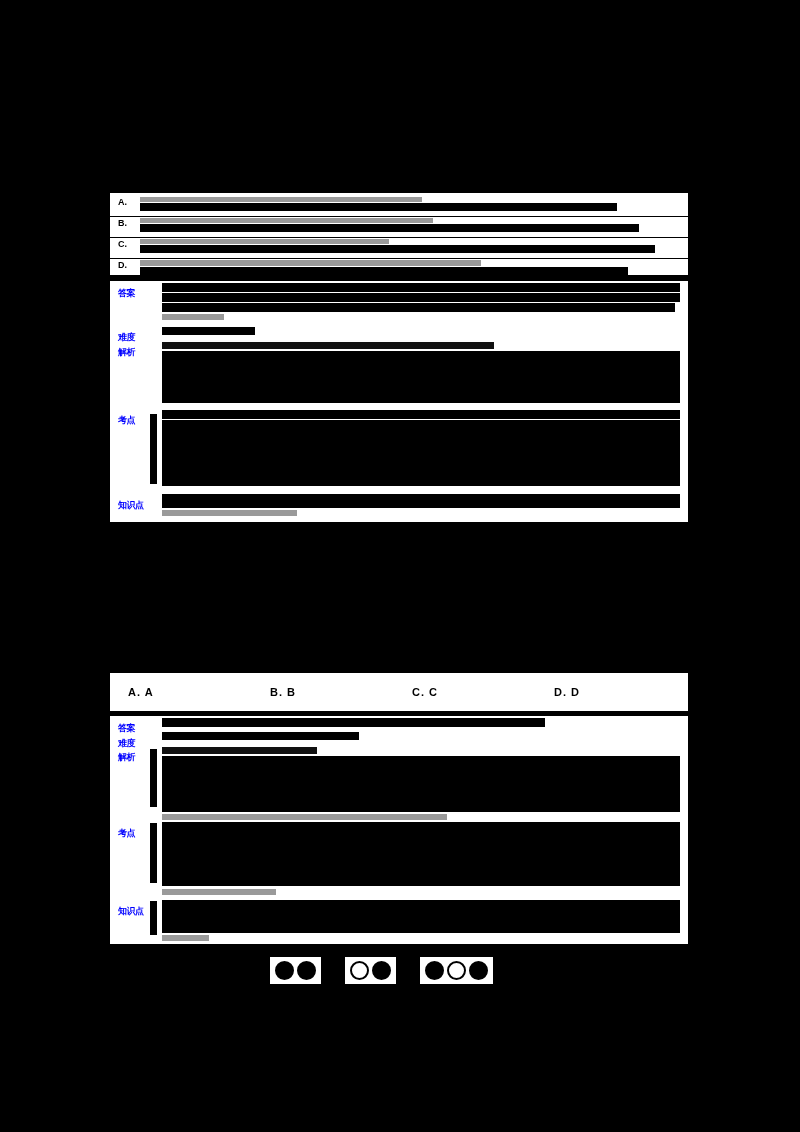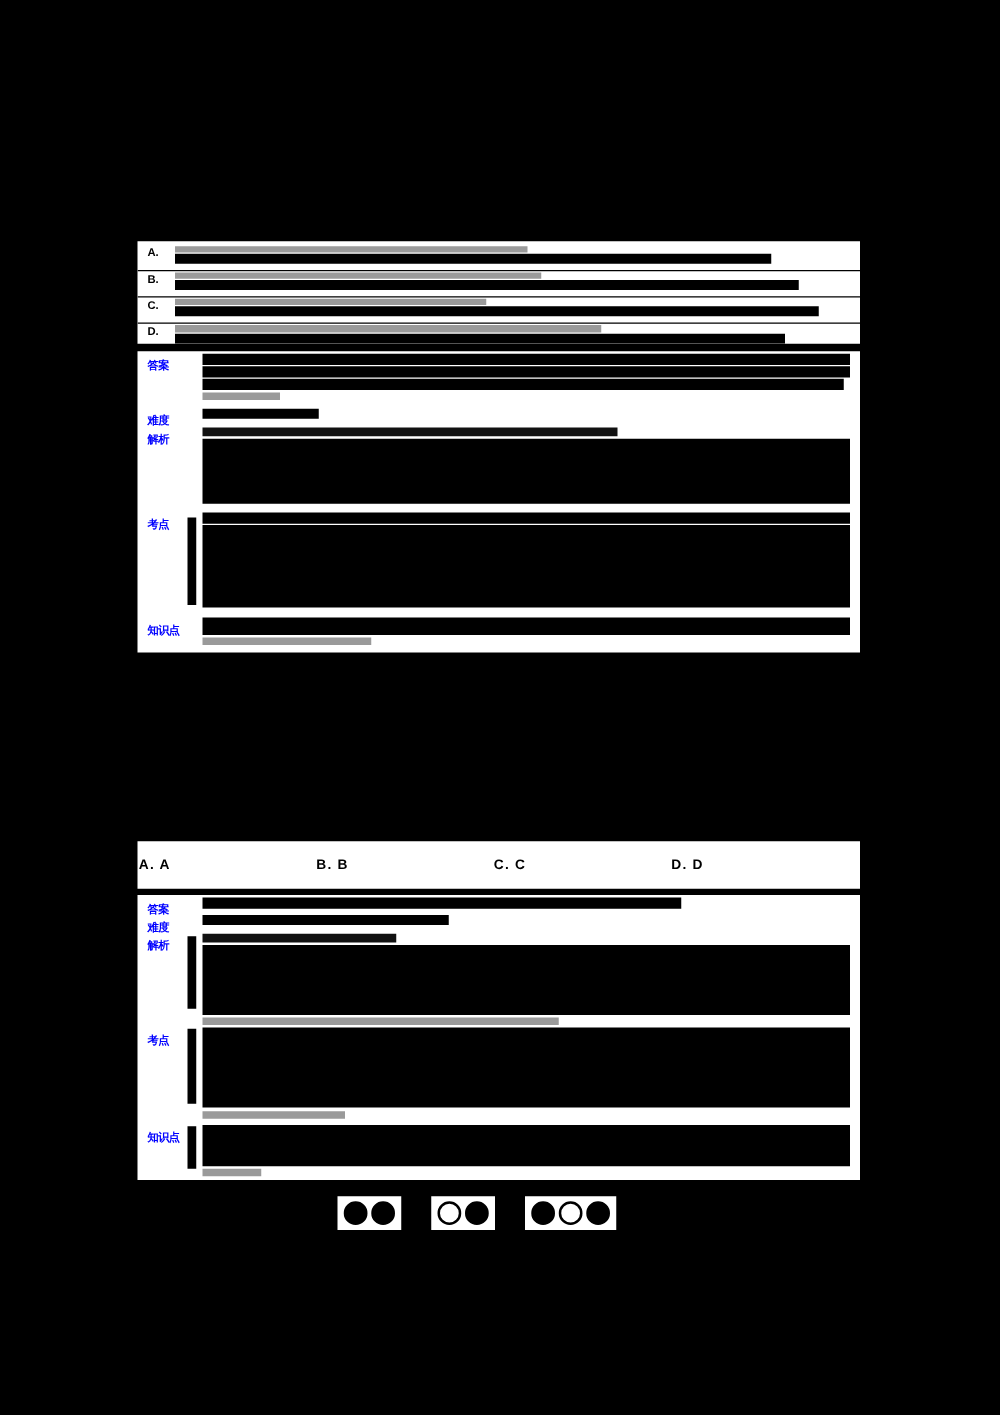--- a/index.html
+++ b/index.html
@@ -66,21 +66,21 @@
     font-size: 7px; line-height: 9px; color: #000;
   }
 
   .qrow { display: flex; align-items: stretch; }
 
   
   .abcd {
     display: flex;
     align-items: center;
     height: 100%;
-    padding-left: 1px;
+    padding-left: 18px;
     font-size: 11px;
     font-weight: bold;
     color: #000;
   }
   .abcd .choice { width: 142px; flex: 0 0 142px; letter-spacing: 1px; }
 
   
   .dotgroups {
     position: absolute;
     display: flex;

